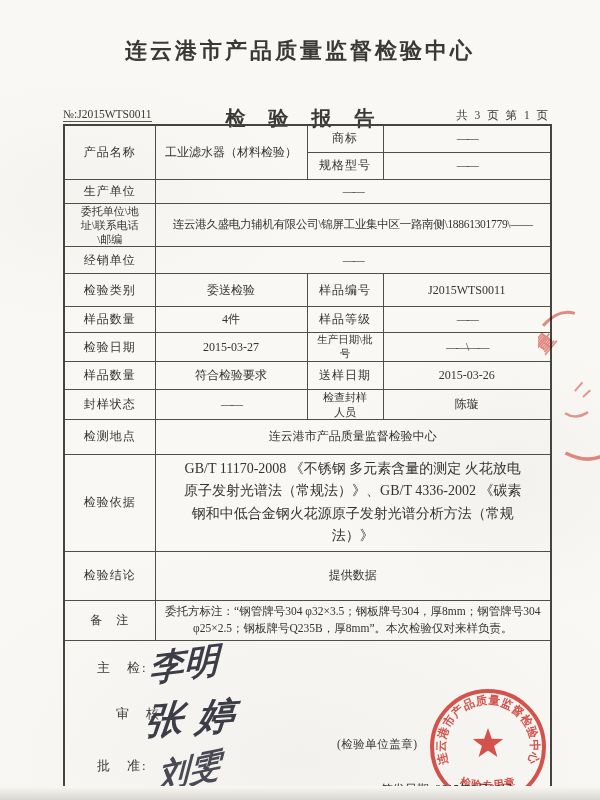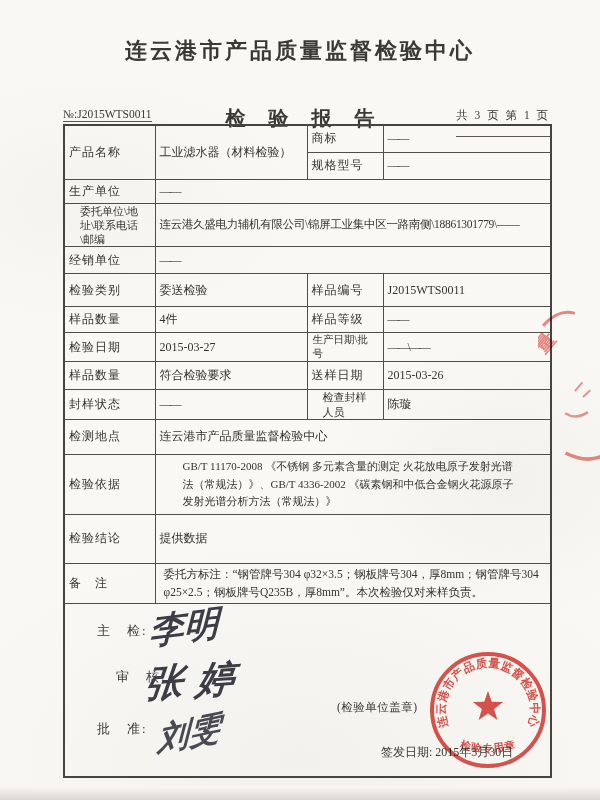--- a/index.html
+++ b/index.html
@@ -12,32 +12,32 @@
       #f9f8f4;
     color:#312f2c;}
   .scan-edge{position:absolute;left:0;bottom:0;width:100%;height:14px;
     background:linear-gradient(#f9f8f4, #d9d6d1);}
   .org-title{position:absolute;top:36px;left:0;width:100%;text-align:center;
     font-size:22px;font-weight:bold;letter-spacing:3px;color:#3a3936;}
   .report-title{position:absolute;top:74px;left:0;width:100%;text-align:center;
     font-size:20px;font-weight:bold;color:#3a3936;word-spacing:18px;margin-top:31px;}
   .meta{position:absolute;top:108px;left:63px;width:487px;font-size:11.5px;color:#3a3936;}
   .report-no{float:left;border-bottom:1px solid #59574f;padding-bottom:1px;}
-  .page-info{float:right;border-bottom:1px solid #59574f;padding-bottom:13px;letter-spacing:2px;}
+  .page-info{float:right;border-bottom:1px solid #59574f;padding-bottom:1px;letter-spacing:2px;}
 
   table.report{position:absolute;left:63px;top:124px;width:487px;border-collapse:collapse;
     table-layout:fixed;border:2px solid #45443f;}
-  td{border:1px solid #504e48;font-size:12px;text-align:left;vertical-align:middle;
+  td{border:1px solid #504e48;font-size:12px;text-align:center;vertical-align:middle;
     padding:0 4px;color:#35332f;overflow:hidden;}
   .lbl{letter-spacing:1px;}
   .lbl-sm{font-size:11px;letter-spacing:0;line-height:1.3;word-break:break-all;padding:0 15px;}
   .lbl-xs{font-size:10.5px;letter-spacing:0;padding:0 5px;}
   .dash{letter-spacing:-2px;color:#44423d;}
   .client-cell{font-size:11.5px;letter-spacing:-0.3px;white-space:nowrap;}
-  .basis-cell{font-size:11px;line-height:1.6;padding:3px 27px;}
+  .basis-cell{font-size:14px;line-height:1.6;padding:3px 27px;}
   .remark-cell{font-size:11.5px;line-height:1.55;padding:2px 8px;}
   .sig-block{position:relative;height:172px;padding:0;}
   .sig-label{position:absolute;font-size:13px;letter-spacing:2px;color:#3a3936;}
   .signature{position:absolute;font-family:"DejaVu Serif",serif;font-style:italic;font-weight:bold;
     color:#3d3d47;white-space:nowrap;}
   .sig-chief{left:84px;top:0px;font-size:35px;transform:rotate(-7deg) skewX(-8deg);}
   .sig-review{left:80px;top:52px;font-size:38px;transform:rotate(-4deg) skewX(-10deg);}
   .sig-approve{left:92px;top:108px;font-size:32px;transform:rotate(-12deg) skewX(-14deg);color:#4a4a55;}
   .stamp-hint{position:absolute;left:272px;top:72px;font-size:11.5px;letter-spacing:0.5px;color:#3a3936;margin-top:24px;}
   .issue-date{position:absolute;left:316px;top:140px;font-size:12px;color:#3a3936;}

